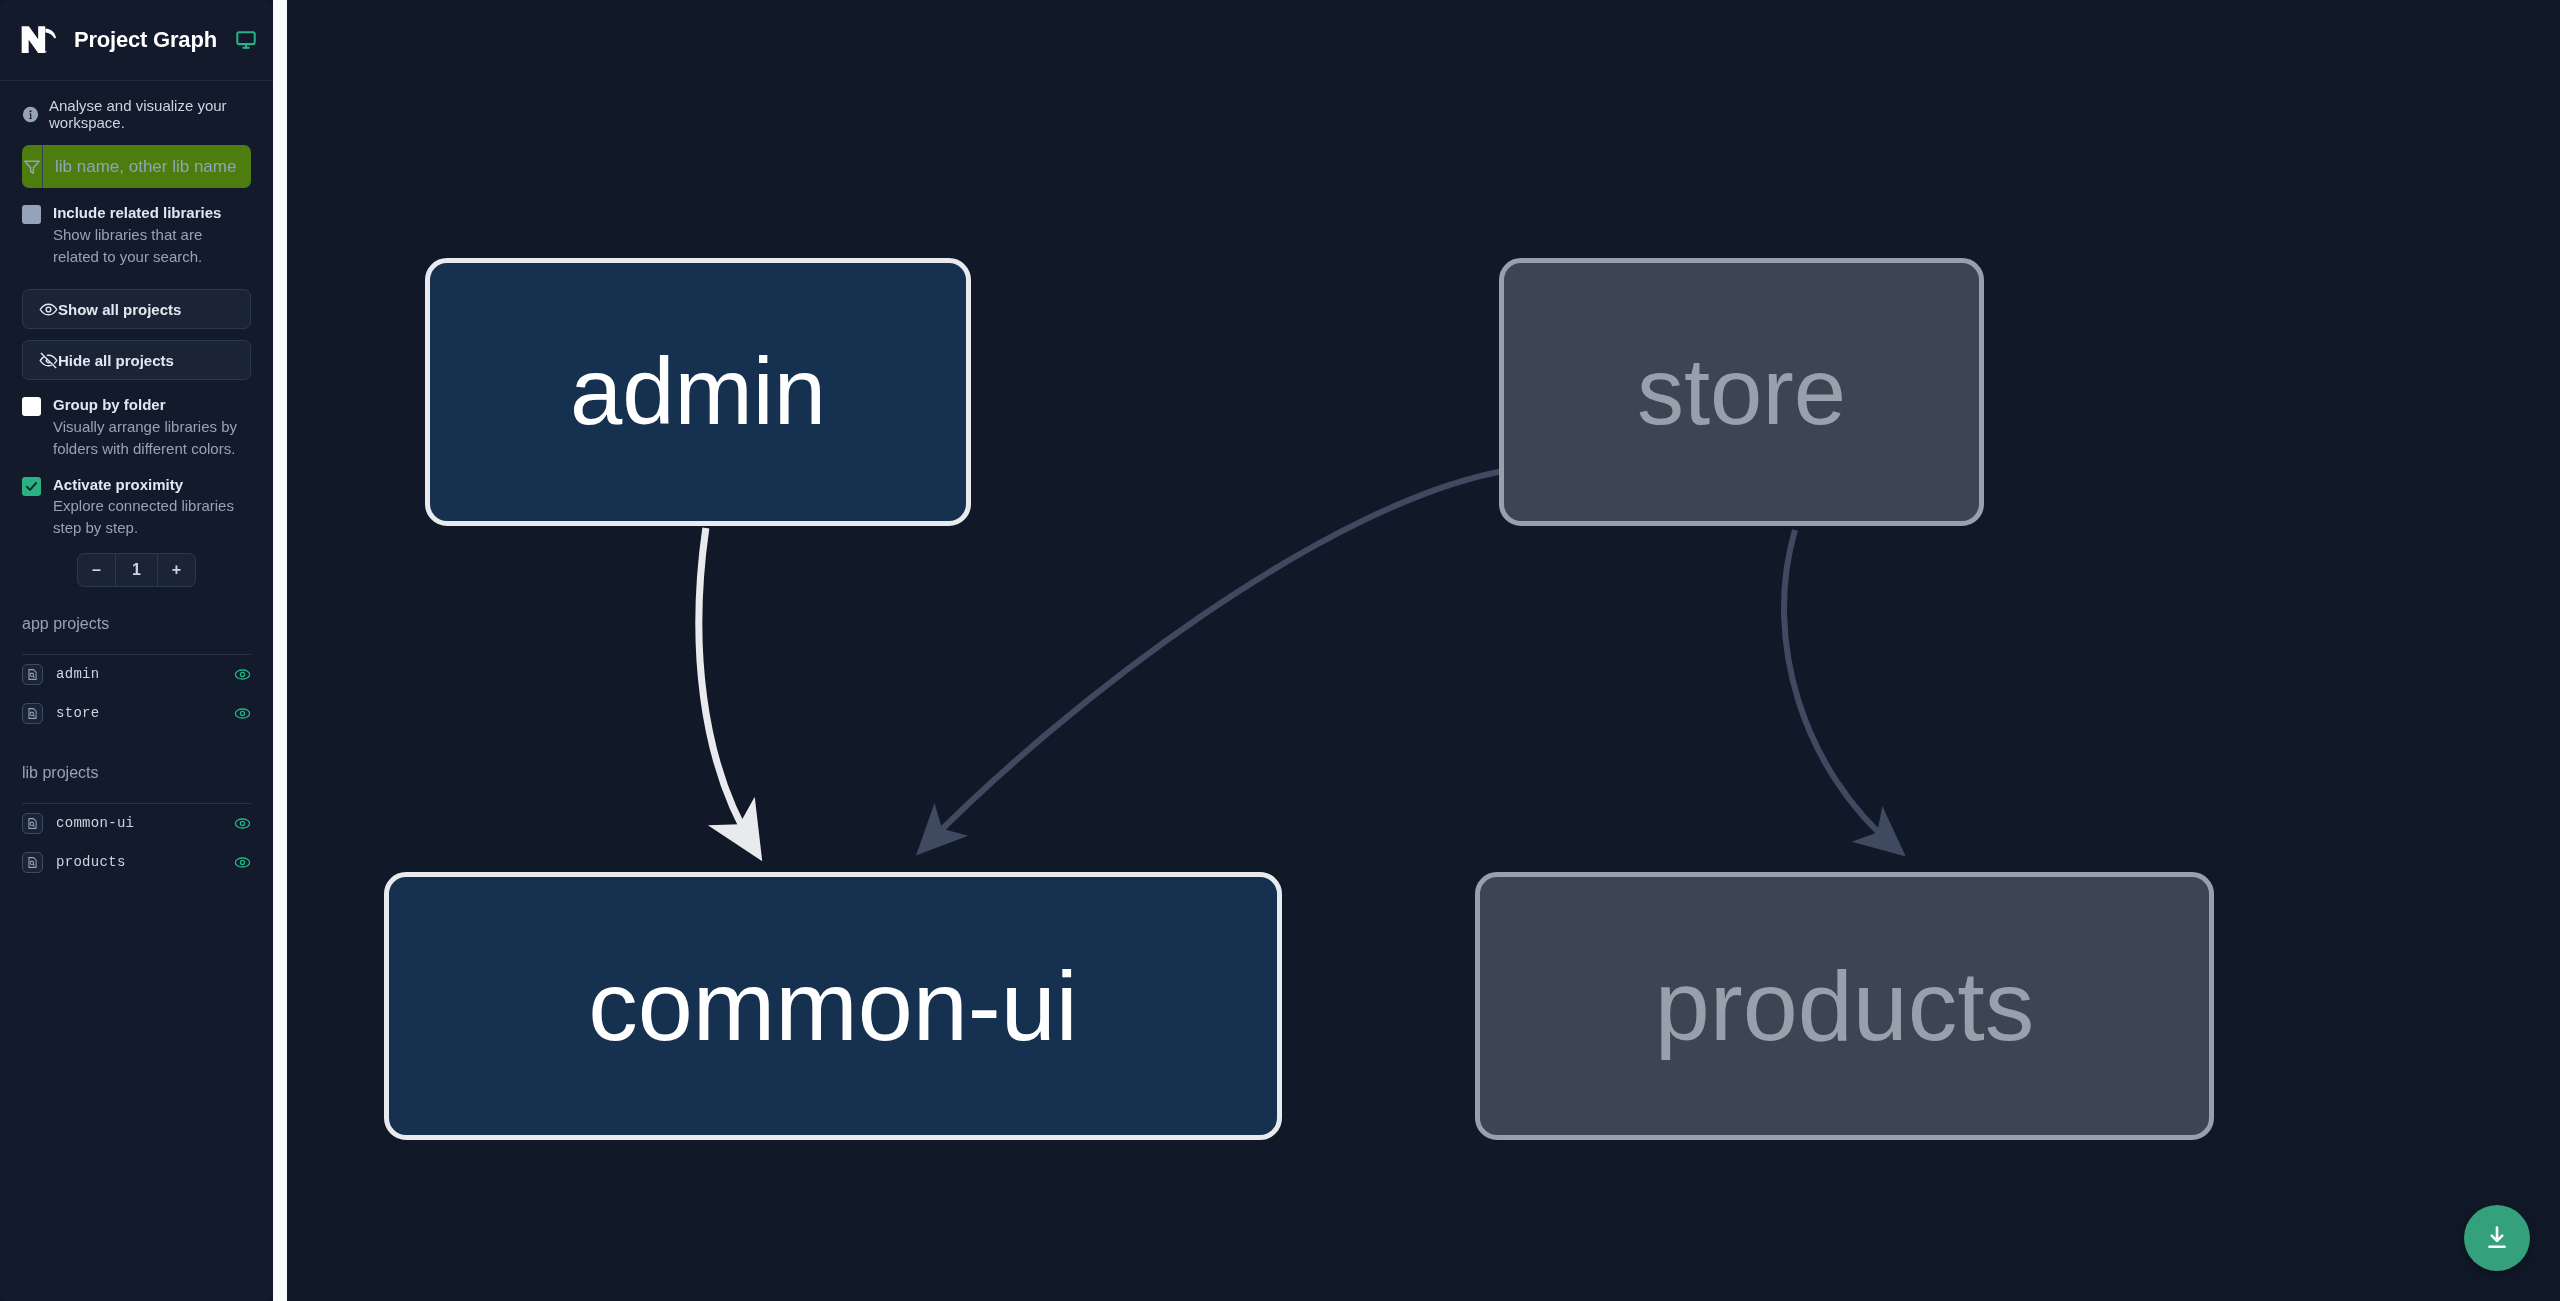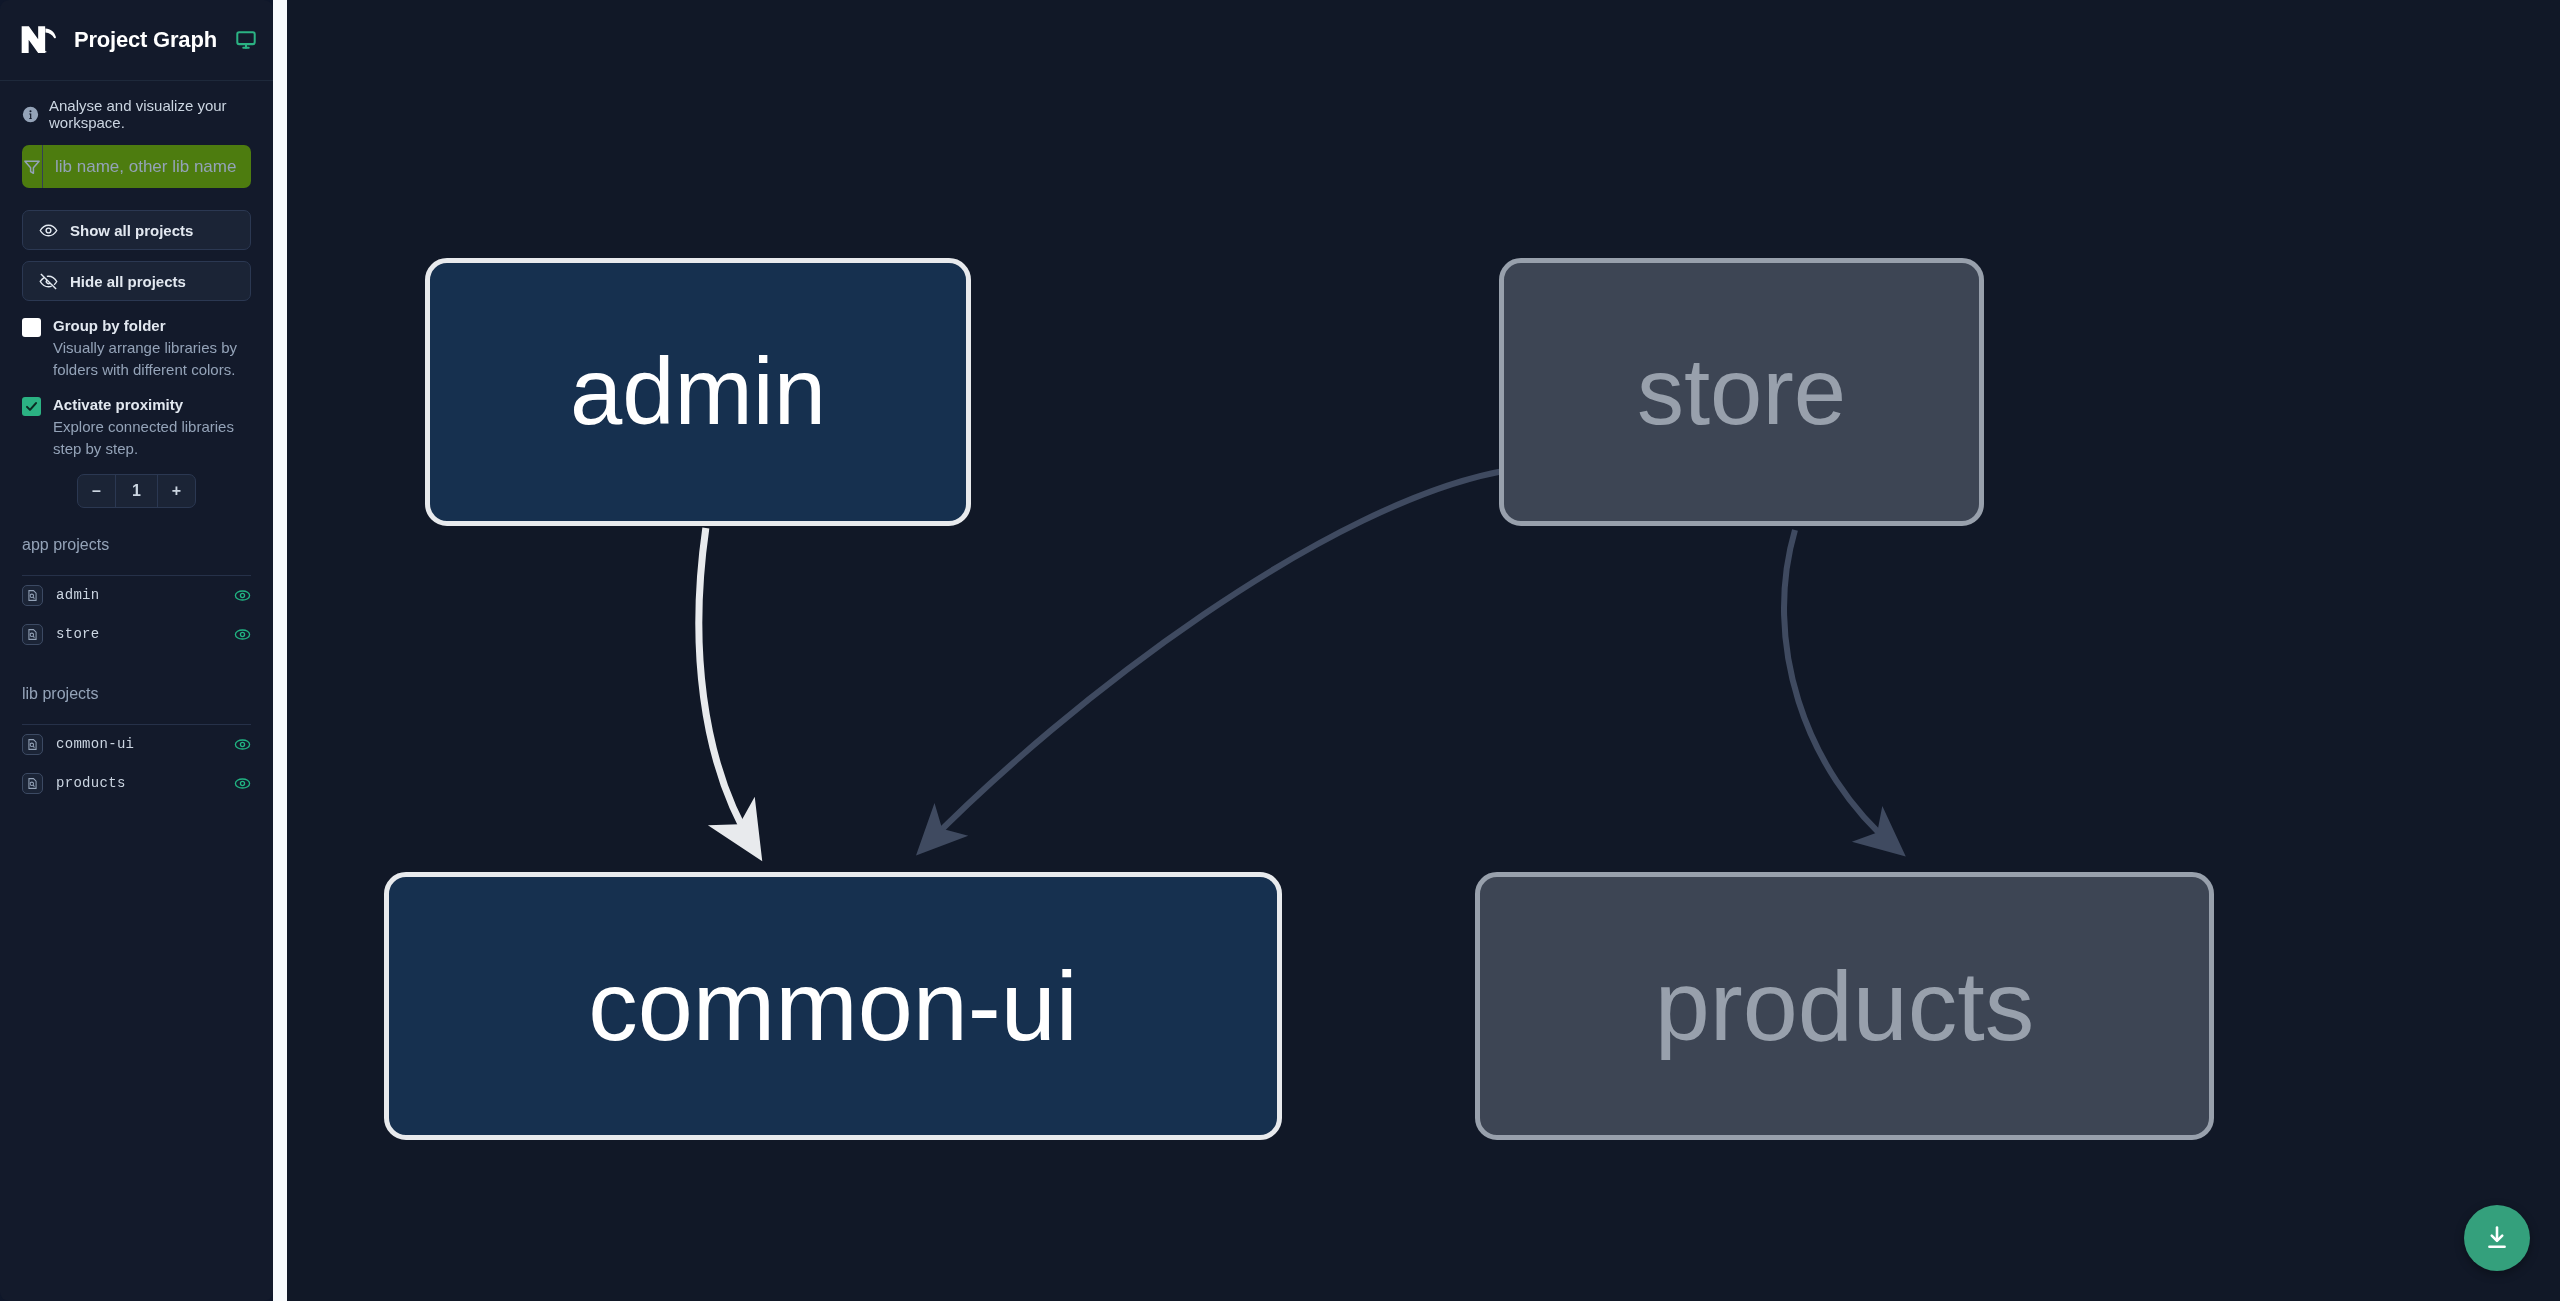--- a/index.html
+++ b/index.html
@@ -84,21 +84,21 @@
   .cbox svg { width: 15px; height: 15px; }
   .check-texts { display: flex; flex-direction: column; }
   .check-label { color: #e2e8f0; font-size: 15px; font-weight: 700; line-height: 1.45; }
   .check-desc  { color: #94a3b8; font-size: 15px; line-height: 1.45; max-width: 192px; }
 
   .btn-wide {
     width: 100%; height: 40px;
     background: #1b2436;
     border: 1px solid #2b3852;
     border-radius: 7px;
-    display: flex; align-items: center; gap: 12px;
+    display: flex; align-items: center; 
     padding: 0 16px;
     color: #e2e8f0; font-size: 15px; font-weight: 700;
     cursor: pointer;
     margin-bottom: 11px;
     font-family: "Liberation Sans", sans-serif;
   }
   .btn-wide svg { width: 19px; height: 19px; flex: 0 0 19px; }
   .gap-top { margin-top: 22px; }
   .gap-sm { margin-top: 14px; }
 
@@ -219,20 +219,27 @@
 
       <div class="search-row">
         <span class="search-ico-box">
           <svg class="filter-icon" viewBox="0 0 24 24" fill="none" stroke="#94a3b8" stroke-width="1.8" stroke-linejoin="round">
             <polygon points="3.5,5 20.5,5 13.7,13 13.7,19.5 10.3,17.5 10.3,13"></polygon>
           </svg>
         </span>
         <input class="search-input" type="text" placeholder="lib name, other lib name" style="">
       </div>
 
+      <div class="check-row">
+        <span class="cbox grey"></span>
+        <span class="check-texts">
+          <span class="check-label">Include related libraries</span>
+          <span class="check-desc">Show libraries that are related to your search.</span>
+        </span>
+      </div>
 
       <button class="btn-wide gap-top">
         <svg viewBox="0 0 24 24" fill="none" stroke="#e2e8f0" stroke-width="1.8">
           <path d="M1.6 12S5.5 5.3 12 5.3 22.4 12 22.4 12 18.5 18.7 12 18.7 1.6 12 1.6 12z"></path>
           <circle cx="12" cy="12" r="3"></circle>
         </svg>
         <span>Show all projects</span>
       </button>
 
       <button class="btn-wide">

